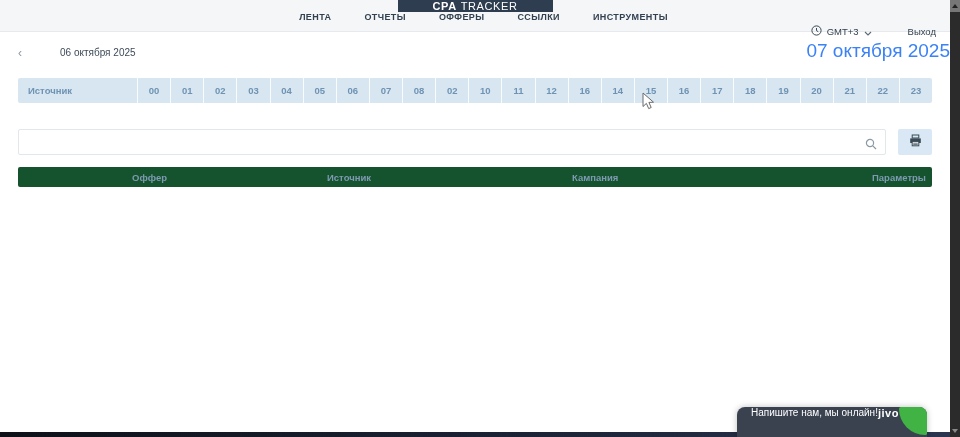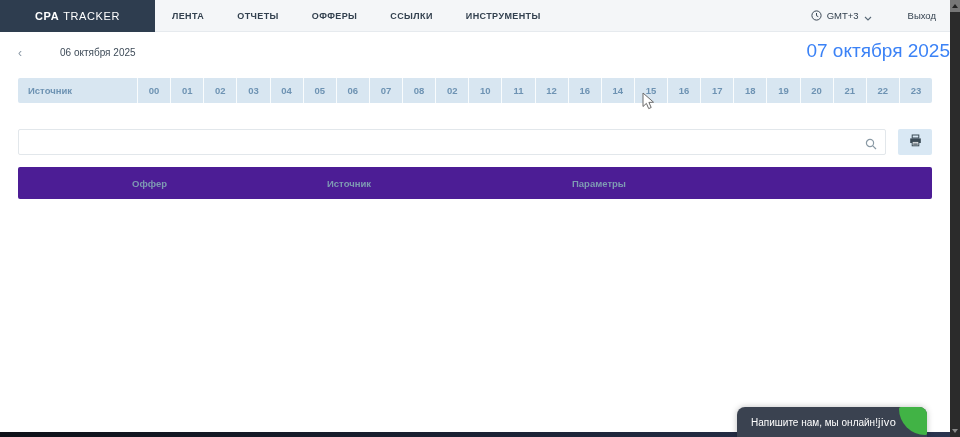--- a/index.html
+++ b/index.html
@@ -9,21 +9,21 @@
     background:#ffffff;
     position:relative;
     color:#3a4754;
   }
   .stage { position:absolute; inset:0; width:960px; height:437px; }
 
   
   .navbar {
     position:absolute; top:0; left:0; width:950px; height:32px;
     background:#f4f6f8; border-bottom:1px solid #e6eaee;
-    display:flex; align-items:center;
+    display:flex; align-items:center;flex-direction:column;
   }
   .brand {
     width:155px; height:32px; background:#2e3d4f; color:#ffffff;
     display:flex; align-items:center; justify-content:center;
     font-size:11px; letter-spacing:.6px;
   }
   .brand b { font-weight:bold; margin-right:4px; }
   .menu { display:flex; gap:33px; margin-left:17px; }
   .menu-item {
     font-size:9px; font-weight:bold; letter-spacing:.4px;
@@ -72,48 +72,48 @@
   }
   .search-icon { position:absolute; right:9px; top:7px; cursor:pointer; }
   .print-btn {
     position:absolute; top:129px; left:898px; width:34px; height:26px;
     background:#d9e8f4; border:none; border-radius:2px; cursor:pointer;
     display:flex; align-items:center; justify-content:center;
   }
 
   
   .thead {
-    position:absolute; top:167px; left:18px; width:914px; height:32px;
-    background:#4c1d95; border-radius:2px;
+    position:absolute; top:167px; left:18px; width:914px; height:20px;
+    background:#14532d; border-radius:2px;
     display:flex; align-items:center;
     color:#7e9ab3; font-size:9.5px; font-weight:bold;
   }
   .th { padding-left:2px; }
   .th-0 { width:112px; flex:none; }
   .th-1 { width:195px; flex:none; }
   .th-2 { width:245px; flex:none; }
   .th-3 { flex:1; }
   .th-4 { width:62px; flex:none; text-align:right; padding-right:20px; }
 
   
   .bottom-strip {
     position:absolute; left:0; bottom:0; width:950px; height:5px;
     background:linear-gradient(90deg,#0e1118 0%,#1c2336 55%,#2b3550 100%);
   }
 
   
   .chat {
     position:absolute; right:33px; bottom:0; width:190px; height:30px;
     background:#3a4250; border-radius:8px 8px 0 0;
-    display:flex; align-items:center; cursor:pointer;
+    display:flex; align-items:flex-start; cursor:pointer;
     box-shadow:0 0 6px rgba(0,0,0,.25);
   }
   .chat-msg { color:#ffffff; font-size:10px; padding-left:14px; white-space:nowrap; }
   .chat-brand {
-    color:#ffffff; font-size:11px; font-weight:normal; letter-spacing:.5px;
+    color:#ffffff; font-size:11px; font-weight:bold; letter-spacing:.5px;
     margin-left:auto; margin-right:38px;
   }
   .chat-leaf {
     position:absolute; right:0; top:0; width:28px; height:28px;
     background:#41b345; border-radius:2px 8px 2px 100%;
   }
 
   
   .scrollbar {
     position:absolute; top:0; left:950px; width:10px; height:437px;
@@ -229,20 +229,21 @@
         <line x1="4.2" y1="9.2" x2="8.8" y2="9.2" stroke="#3a4a55" stroke-width=".8"></line>
         <line x1="4.2" y1="10.6" x2="8.8" y2="10.6" stroke="#3a4a55" stroke-width=".8"></line>
       </svg>
     </span>
   </button>
 
   <div class="thead">
     <div class="th th-0"></div>
     <div class="th th-1">Оффер</div>
     <div class="th th-2">Источник</div>
+    <div class="th th-3">Кампания</div>
     <div class="th th-4">Параметры</div>
   </div>
 
   <div class="bottom-strip"></div>
 
   <div class="chat">
     <span class="chat-msg">Напишите нам, мы онлайн!</span>
     <span class="chat-brand">jivo</span>
     <span class="chat-leaf"></span>
   </div>

